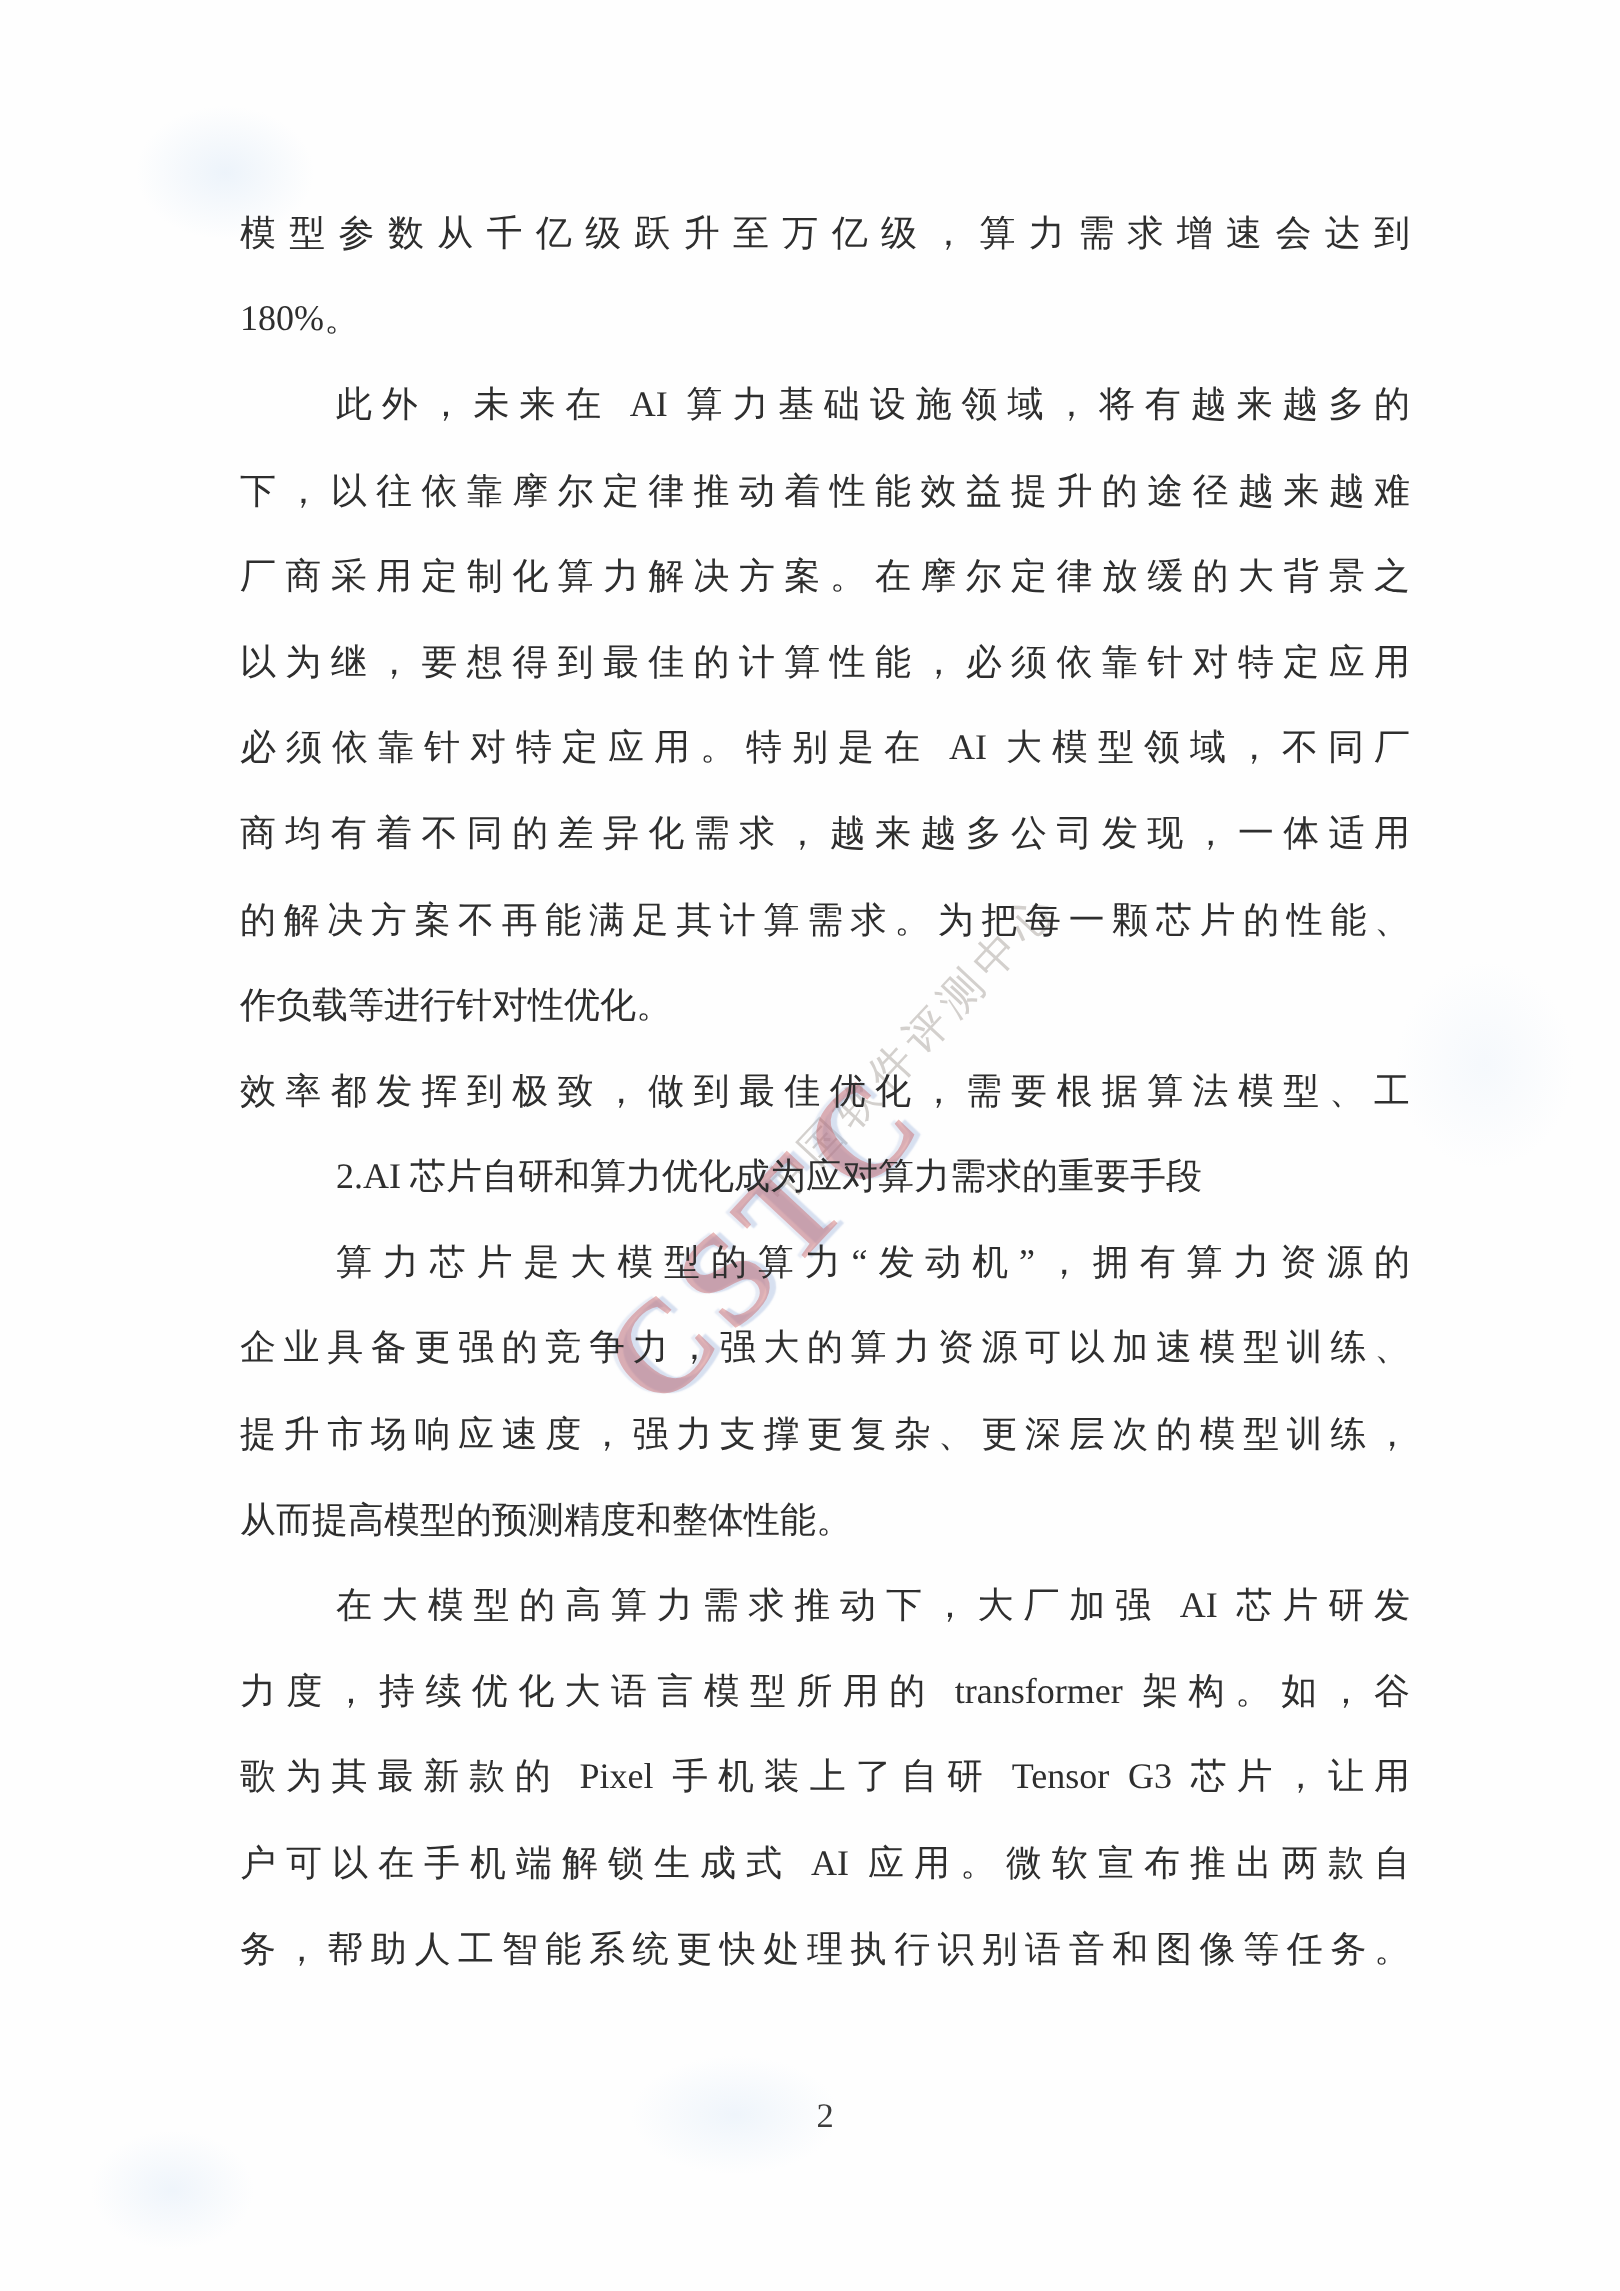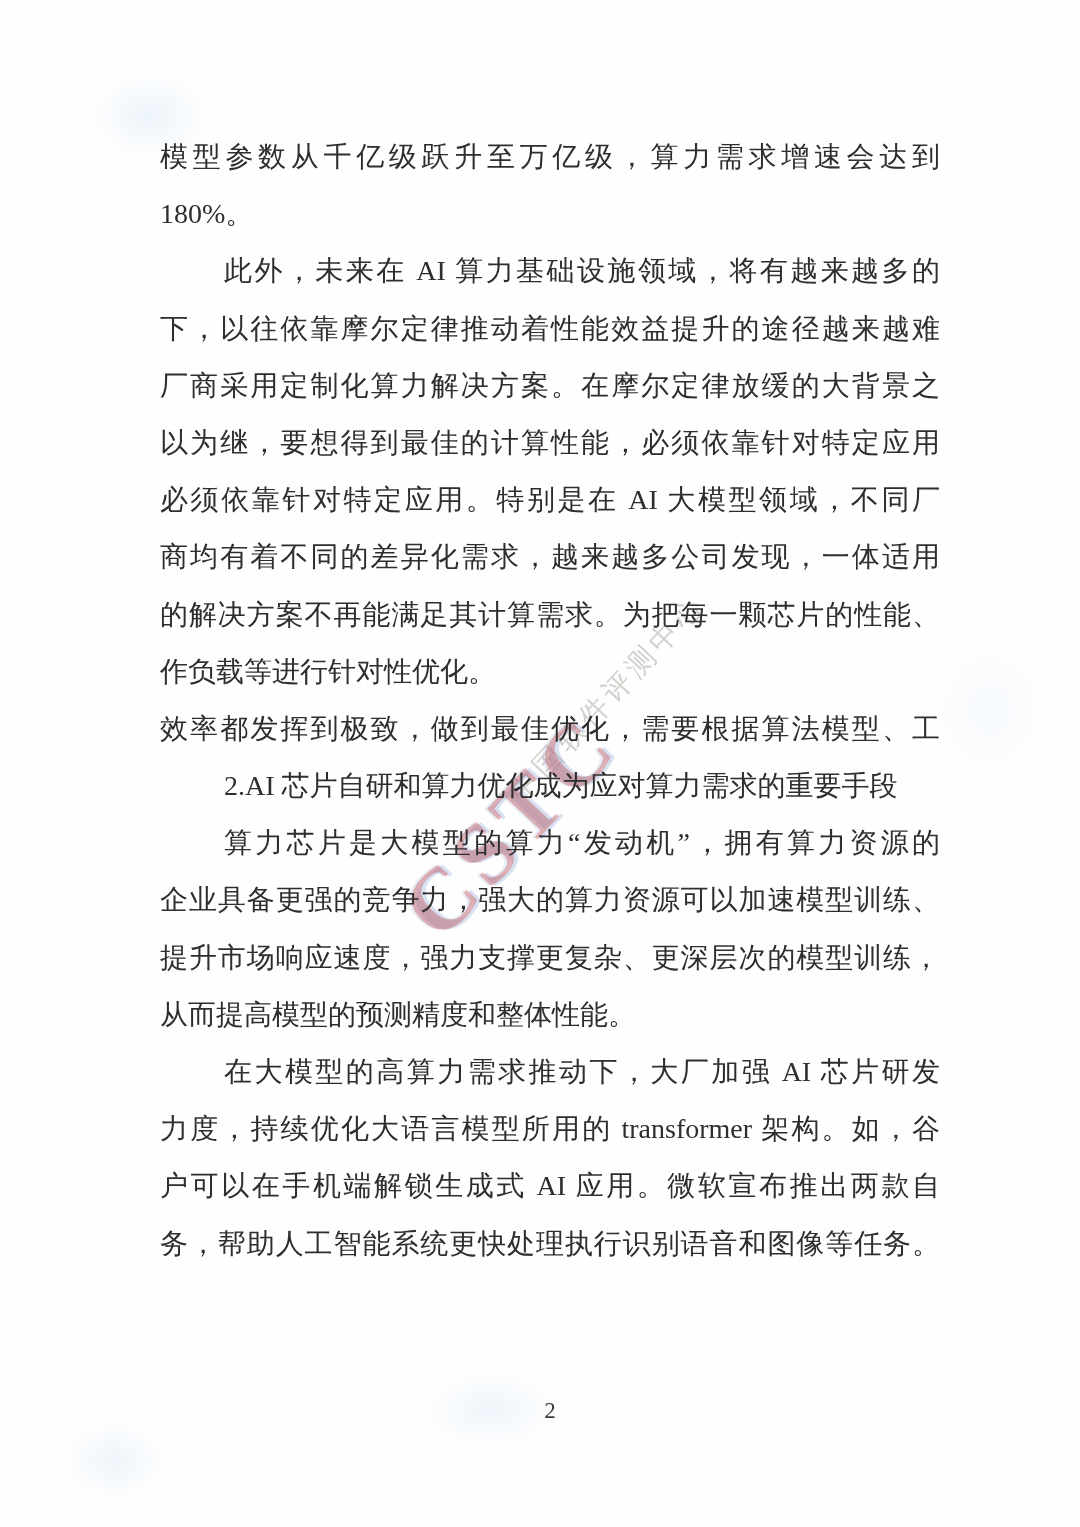--- a/index.html
+++ b/index.html
@@ -34,21 +34,21 @@
     color:rgba(152,145,139,.42);
     pointer-events:none;white-space:nowrap;
   }
 
   
   .content{
     position:absolute;left:160px;top:128px;width:780px;
     color:#2e2e2e;
   }
   .line{
-    height:57.2px;line-height:57.2px;font-size:28px;
+    height:57.2px;line-height:57.2px;font-size:24px;
     text-align:justify;text-align-last:justify;
     overflow:hidden;white-space:normal;
   }
   .line.no-fill{text-align-last:left;}
   .line.indent{padding-left:64px;}
 
   .page-number{
     position:absolute;left:160px;top:1398px;width:780px;
     text-align:center;font-size:23px;color:#3c3c3c;
   }
@@ -78,19 +78,20 @@
       <div class="line">的解决方案不再能满足其计算需求。为把每一颗芯片的性能、</div>
       <div class="line no-fill">作负载等进行针对性优化。</div>
       <div class="line">效率都发挥到极致，做到最佳优化，需要根据算法模型、工</div>
       <div class="line indent no-fill">2.AI 芯片自研和算力优化成为应对算力需求的重要手段</div>
       <div class="line indent">算力芯片是大模型的算力“发动机”，拥有算力资源的</div>
       <div class="line">企业具备更强的竞争力，强大的算力资源可以加速模型训练、</div>
       <div class="line">提升市场响应速度，强力支撑更复杂、更深层次的模型训练，</div>
       <div class="line no-fill">从而提高模型的预测精度和整体性能。</div>
       <div class="line indent">在大模型的高算力需求推动下，大厂加强 AI 芯片研发</div>
       <div class="line">力度，持续优化大语言模型所用的 transformer 架构。如，谷</div>
+      <div class="line">歌为其最新款的 Pixel 手机装上了自研 Tensor G3 芯片，让用</div>
       <div class="line">户可以在手机端解锁生成式 AI 应用。微软宣布推出两款自</div>
       <div class="line">务，帮助人工智能系统更快处理执行识别语音和图像等任务。</div>
     </div>
 
   <div class="page-number">2</div>
 
 </div>
 
 </body></html>

